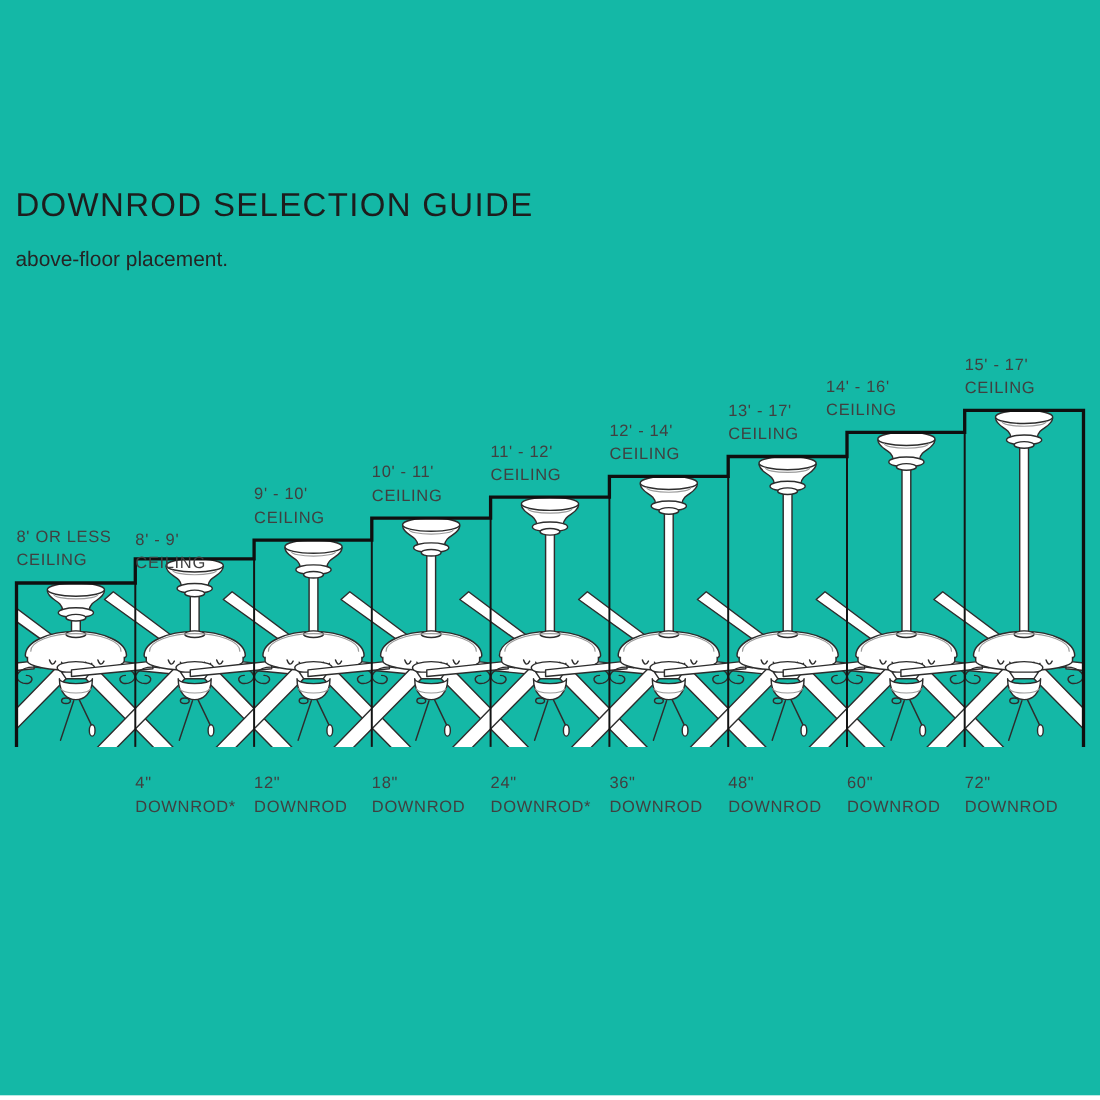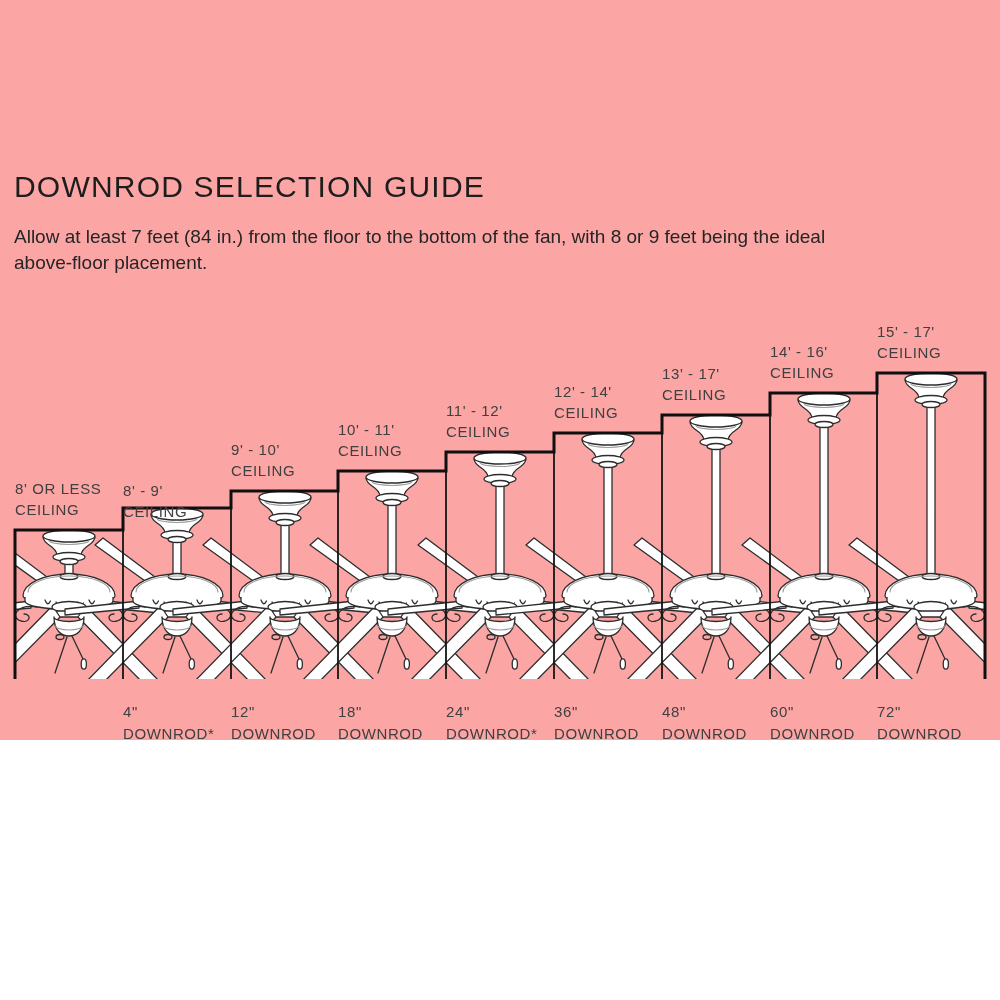--- a/index.html
+++ b/index.html
@@ -1,17 +1,17 @@
 <!DOCTYPE html>
 <html><head>
 <meta charset="utf-8">
 <style>
   html,body{margin:0;padding:0;background:#ffffff;}
   .page{
-    position:relative;width:1000px;height:740px;background:#fca5a5;overflow:hidden;
+    position:relative;width:1000px;height:996px;background:#14b8a6;overflow:hidden;
     font-family:"Liberation Sans", sans-serif;color:#2e2e2e;
   }
   .title{
     position:absolute;left:14px;top:170px;font-size:30px;letter-spacing:1.2px;
     font-weight:400;color:#1d1d1d;white-space:nowrap;
   }
   .intro{
     position:absolute;left:14px;top:224px;font-size:19px;line-height:26px;color:#252525;
     white-space:nowrap;
   }
@@ -33,21 +33,20 @@
   .outline{fill:none;stroke:#0f0f0f;stroke-width:3;stroke-linejoin:miter;}
 </style>
 </head>
 <body>
 
 <div class="page">
 
   <div class="title">DOWNROD SELECTION GUIDE</div>
 
   <div class="intro">
-    <div>Allow at least 7 feet (84 in.) from the floor to the bottom of the fan, with 8 or 9 feet being the ideal</div>
     <div>above-floor placement.</div>
   </div>
 
   <svg class="diagram" width="1000" height="1000" viewBox="0 0 1000 1000" xmlns="http://www.w3.org/2000/svg">
     <defs>
       <clipPath id="stairClip">
         <path d="M 15 679 L 15 530 L 123 530 L 123 508 L 231 508 L 231 491 L 338 491 L 338 471 L 446 471
                  L 446 452 L 554 452 L 554 433 L 662 433 L 662 415 L 770 415 L 770 393 L 877 393
                  L 877 373 L 985 373 L 985 679 Z"></path>
       </clipPath>
@@ -181,21 +180,21 @@
     <div>CEILING</div>
   </div>
   <div class="clabel" style="left:554px;top:381px">
     <div>12' - 14'</div>
     <div>CEILING</div>
   </div>
   <div class="clabel" style="left:662px;top:363px">
     <div>13' - 17'</div>
     <div>CEILING</div>
   </div>
-  <div class="clabel" style="left:770px;top:341px">
+  <div class="clabel" style="left:751px;top:341px">
     <div>14' - 16'</div>
     <div>CEILING</div>
   </div>
   <div class="clabel" style="left:877px;top:321px">
     <div>15' - 17'</div>
     <div>CEILING</div>
   </div>
 
   <div class="dlabel" style="left:123px;top:701px">
     <div>4"</div>

